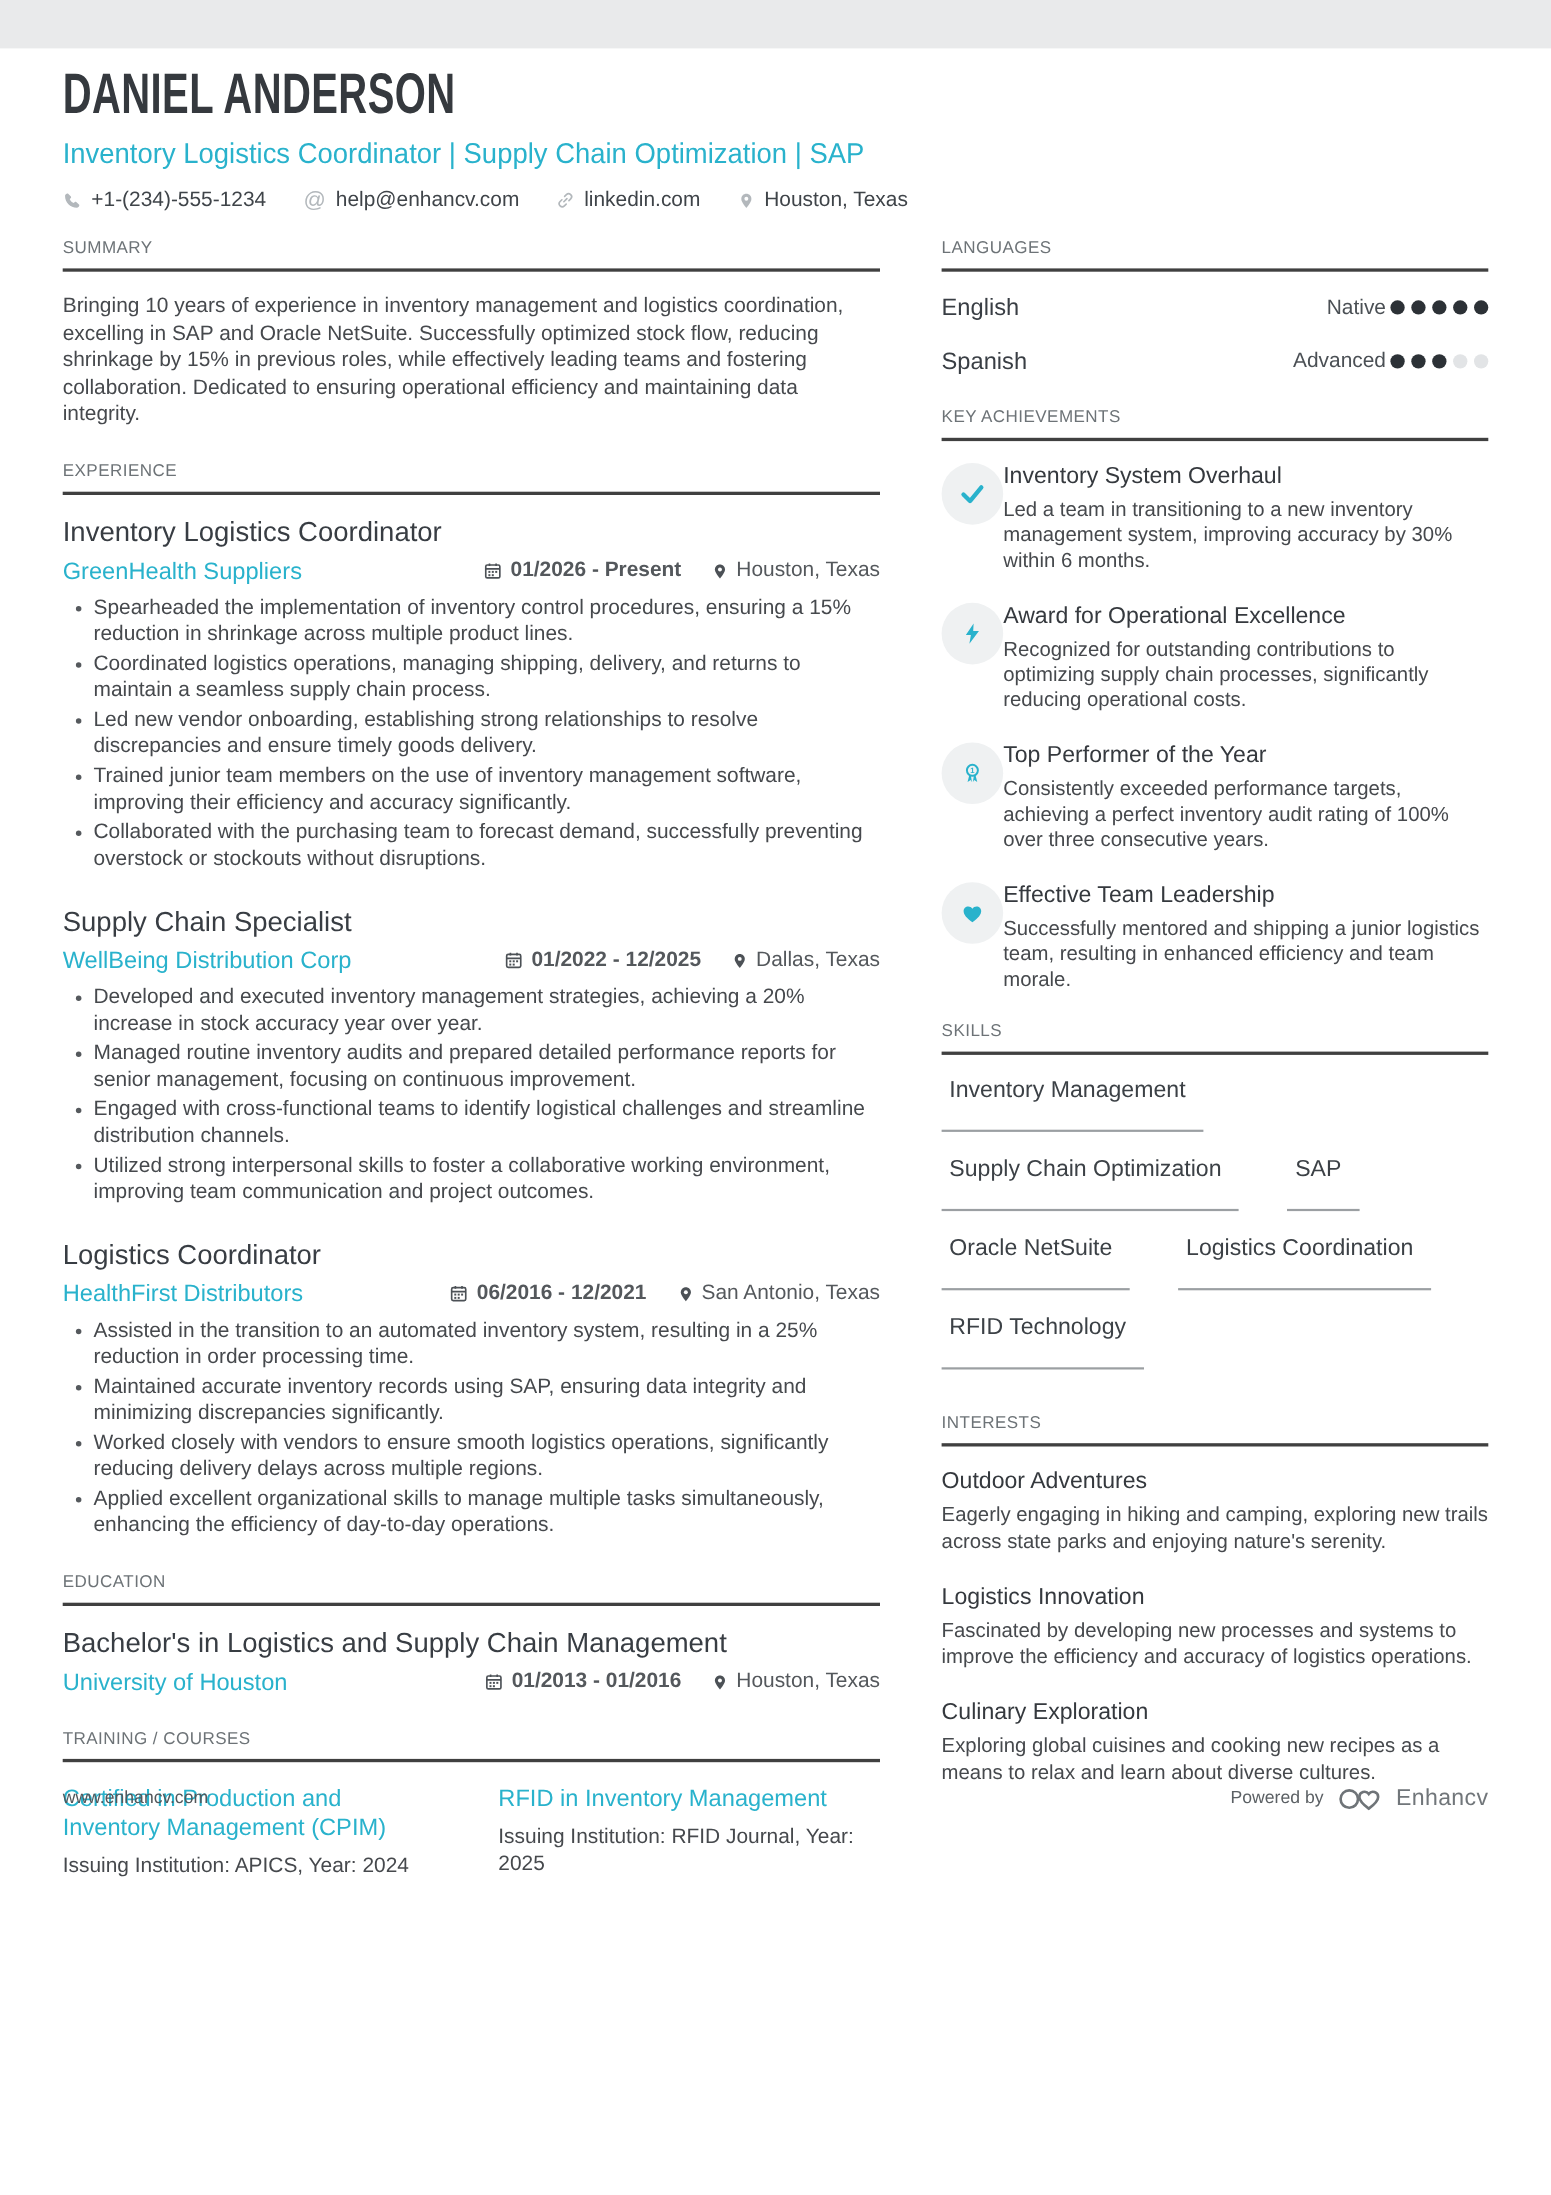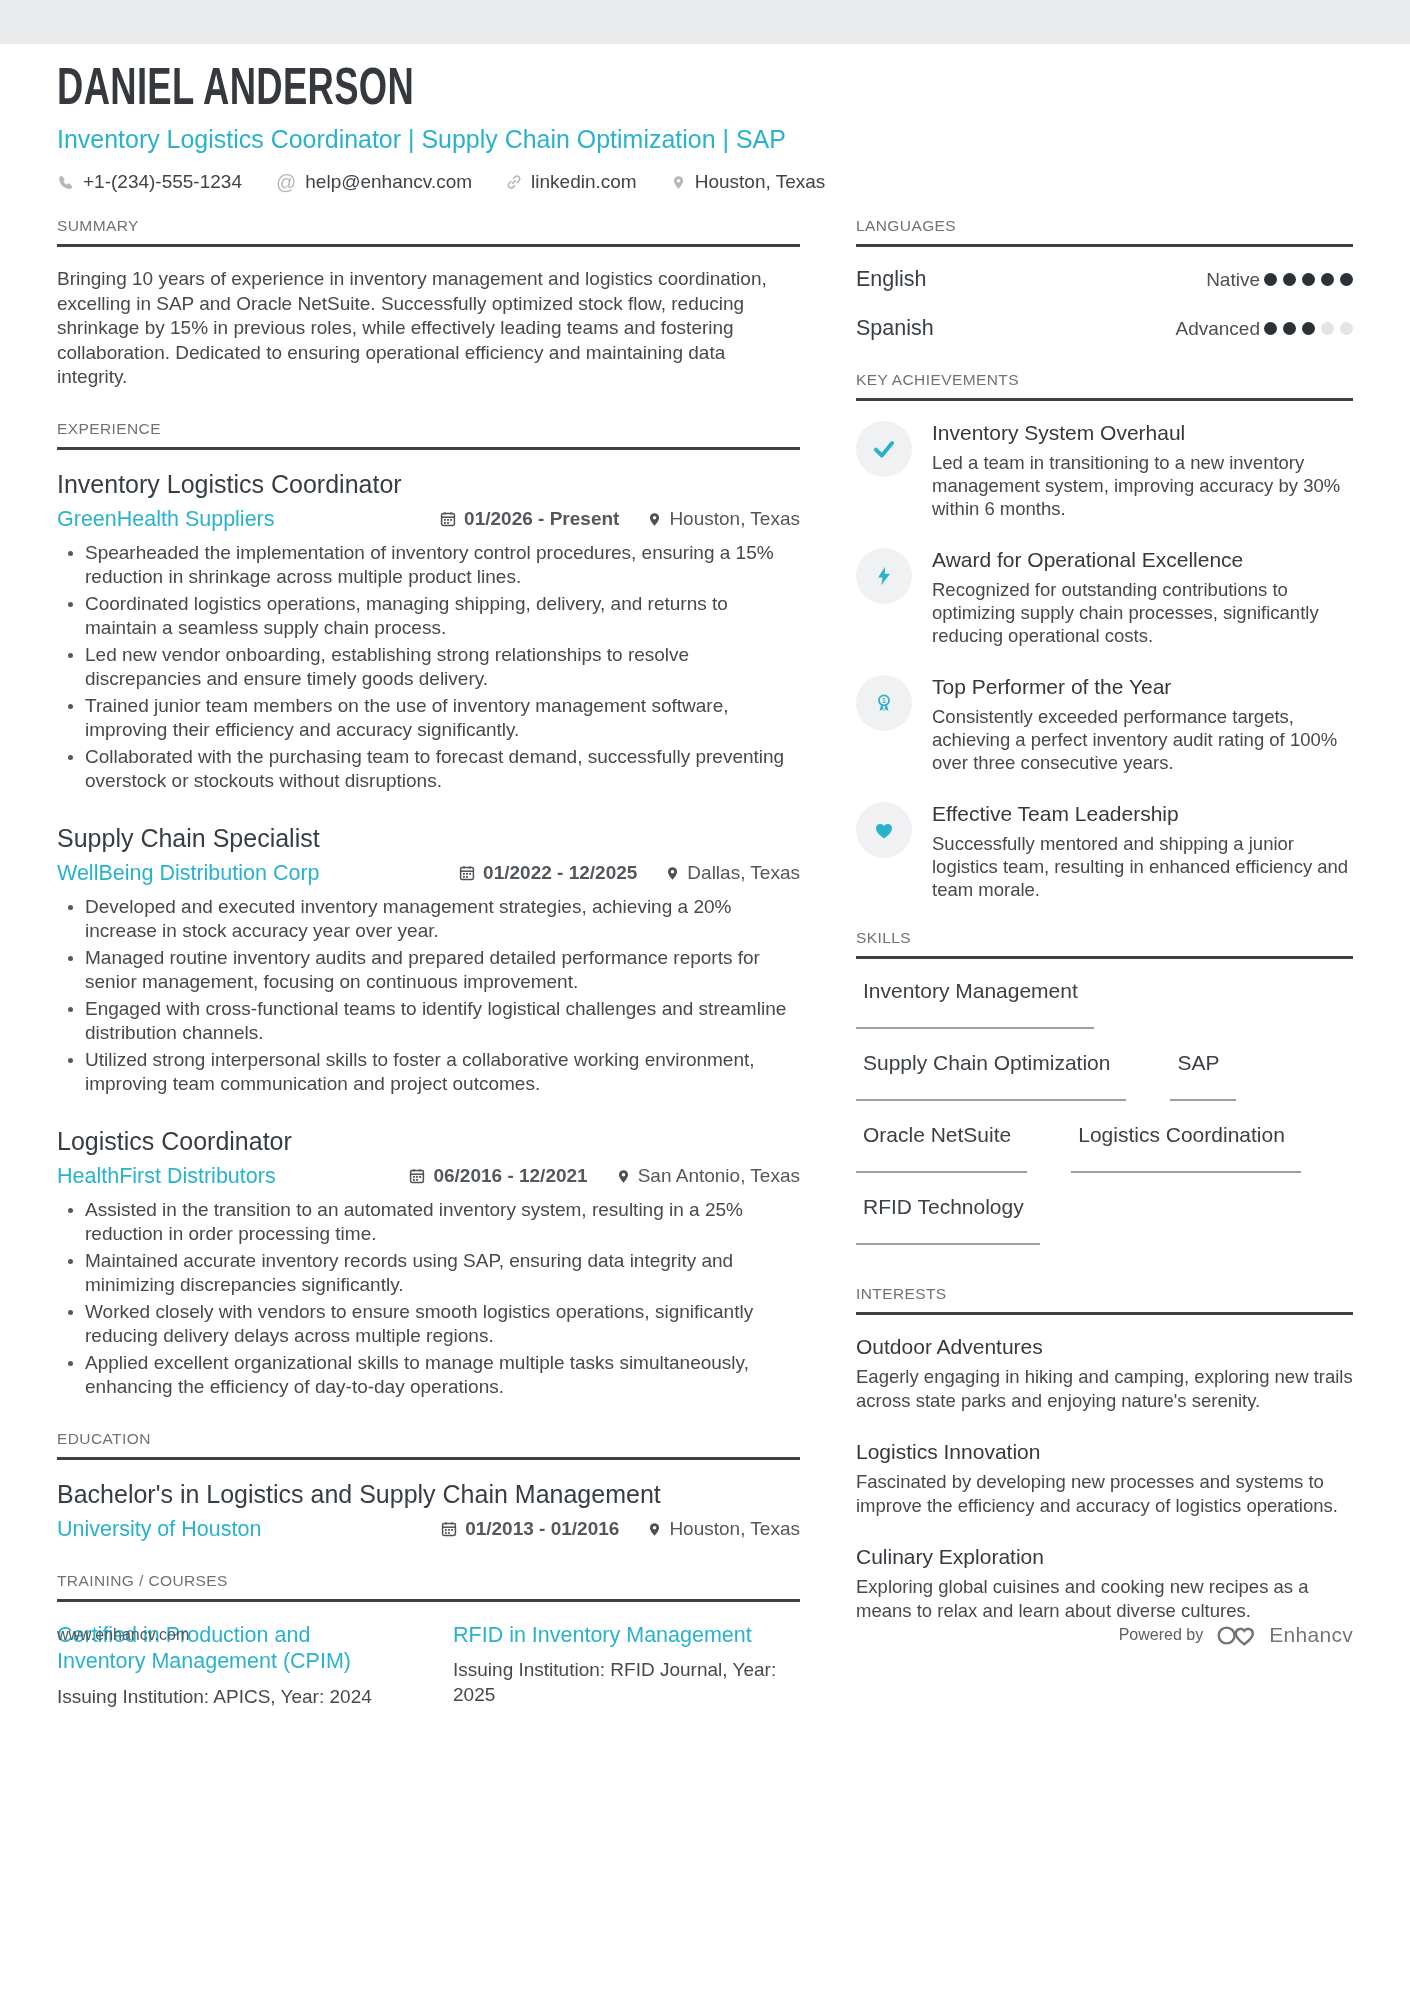--- a/index.html
+++ b/index.html
@@ -51,21 +51,21 @@
   
   .lang-row{display:flex;align-items:center;justify-content:space-between;margin-bottom:24px;}
   .lang-name{font-size:21.5px;color:#393e44;}
   .lang-right{display:flex;align-items:center;gap:4px;}
   .lang-level{font-size:19px;color:#4b5055;}
   .dots{display:flex;gap:6px;}
   .dot{width:13px;height:13px;border-radius:50%;background:#e2e4e6;}
   .dot.filled{background:#2c3136;}
 
   
-  .ach{display:flex;gap:20px;margin-bottom:28px;}
+  .ach{display:flex;margin-bottom:28px;}
   .ach-icon{width:56px;height:56px;border-radius:50%;background:#eff1f2;flex:none;
         display:flex;align-items:center;justify-content:center;}
   .ach h4,.interest h4{font-size:21px;font-weight:500;color:#35393e;margin:0 0 6px;}
   .ach p{margin:0;font-size:18.5px;line-height:23px;color:#46494d;}
 
   
   .skill-wrap{display:flex;flex-wrap:wrap;column-gap:44px;row-gap:22px;}
   .skill{font-size:21px;color:#3c4146;padding:0 16px 24px 7px;
         border-bottom:2px solid #9b9fa2;white-space:nowrap;}
 

